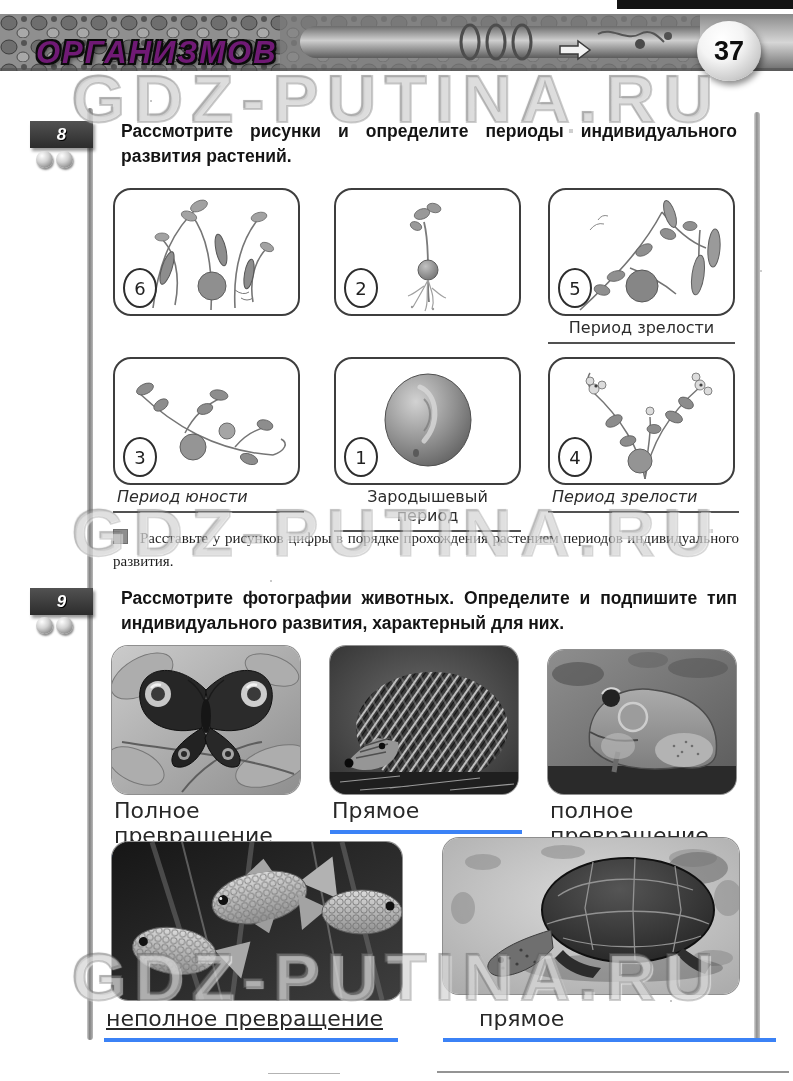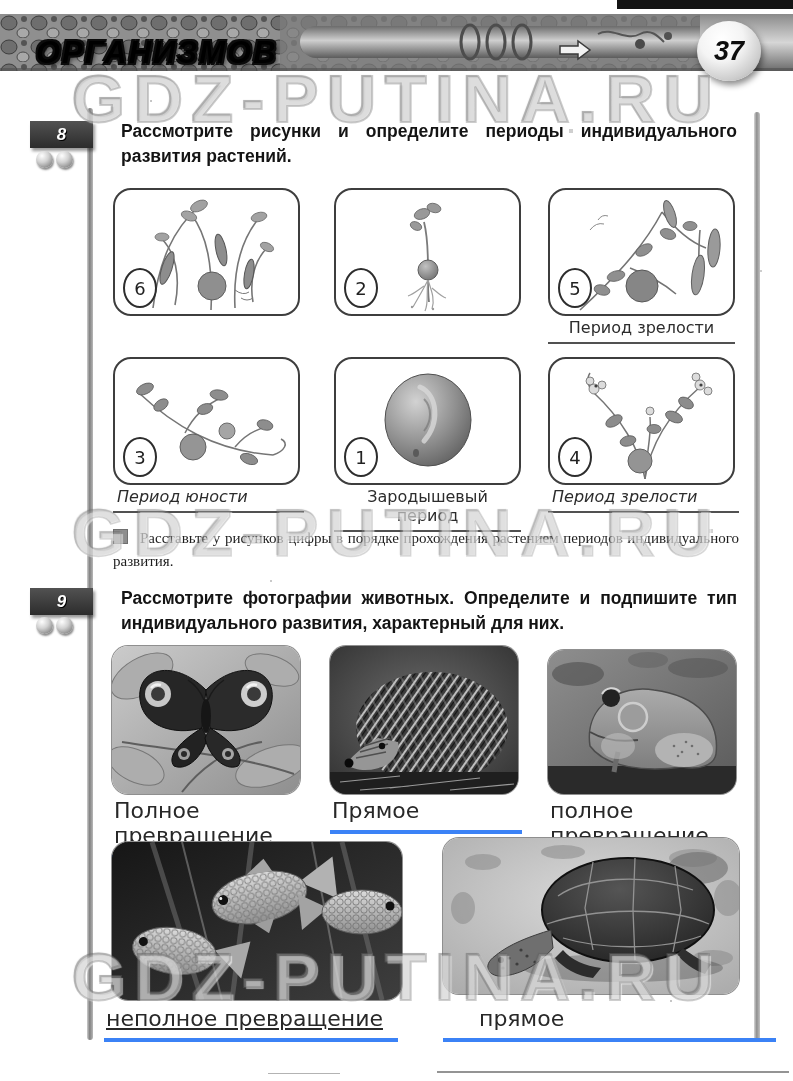--- a/index.html
+++ b/index.html
@@ -4,27 +4,27 @@
 <style>
   html,body{margin:0;padding:0;background:#e8e8e8;}
   .page{position:relative;width:793px;height:1081px;background:#ffffff;overflow:hidden;
         font-family:"Liberation Sans",sans-serif;color:#1a1a1a;}
   
   .top-bar{position:absolute;left:617px;top:0;width:176px;height:9px;background:#141414;}
   
   .header-strip{position:absolute;left:0;top:14px;width:793px;height:57px;overflow:hidden;background:#9b9b9b;}
   .header-strip svg{display:block;}
   .header-title{position:absolute;left:36px;top:21px;z-index:5;font-size:31px;font-weight:bold;font-style:italic;
-        letter-spacing:2px;color:#000000;
+        letter-spacing:2px;color:#701a75;
         text-shadow:-2px -2px 0 #0c0c0c,2px -2px 0 #0c0c0c,-2px 2px 0 #0c0c0c,2px 2px 0 #0c0c0c,3px 3px 4px rgba(0,0,0,.55);}
   
   .page-ball{position:absolute;left:697px;top:21px;width:64px;height:60px;border-radius:50%;z-index:6;
         background:radial-gradient(circle at 38% 30%, #ffffff 0%, #f4f4f4 38%, #cccccc 72%, #9a9a9a 100%);
         box-shadow:2px 4px 6px rgba(0,0,0,.45);display:flex;align-items:center;justify-content:center;
-        font-size:27px;font-weight:bold;color:#0e0e0e;font-style:italic;}
+        font-size:27px;font-weight:bold;color:#0e0e0e;}
   
   .watermark{position:absolute;left:0;width:793px;text-align:center;z-index:30;pointer-events:none;
         font-weight:bold;font-size:66px;line-height:1;letter-spacing:8px;white-space:nowrap;
         color:rgba(190,190,190,0.33);-webkit-text-stroke:2px rgba(110,110,110,0.35);
         text-shadow:2px 2px 1px rgba(255,255,255,0.55), -1px -1px 1px rgba(80,80,80,0.25);
         transform:scaleX(1.04);}
   .wm-top{top:66px;}
   .wm-mid{top:500px;color:rgba(185,185,185,0.22);-webkit-text-stroke:1.5px rgba(120,120,120,0.25);}
   .wm-bottom{top:944px;color:rgba(200,200,200,0.30);-webkit-text-stroke:2px rgba(105,105,105,0.33);}
   

